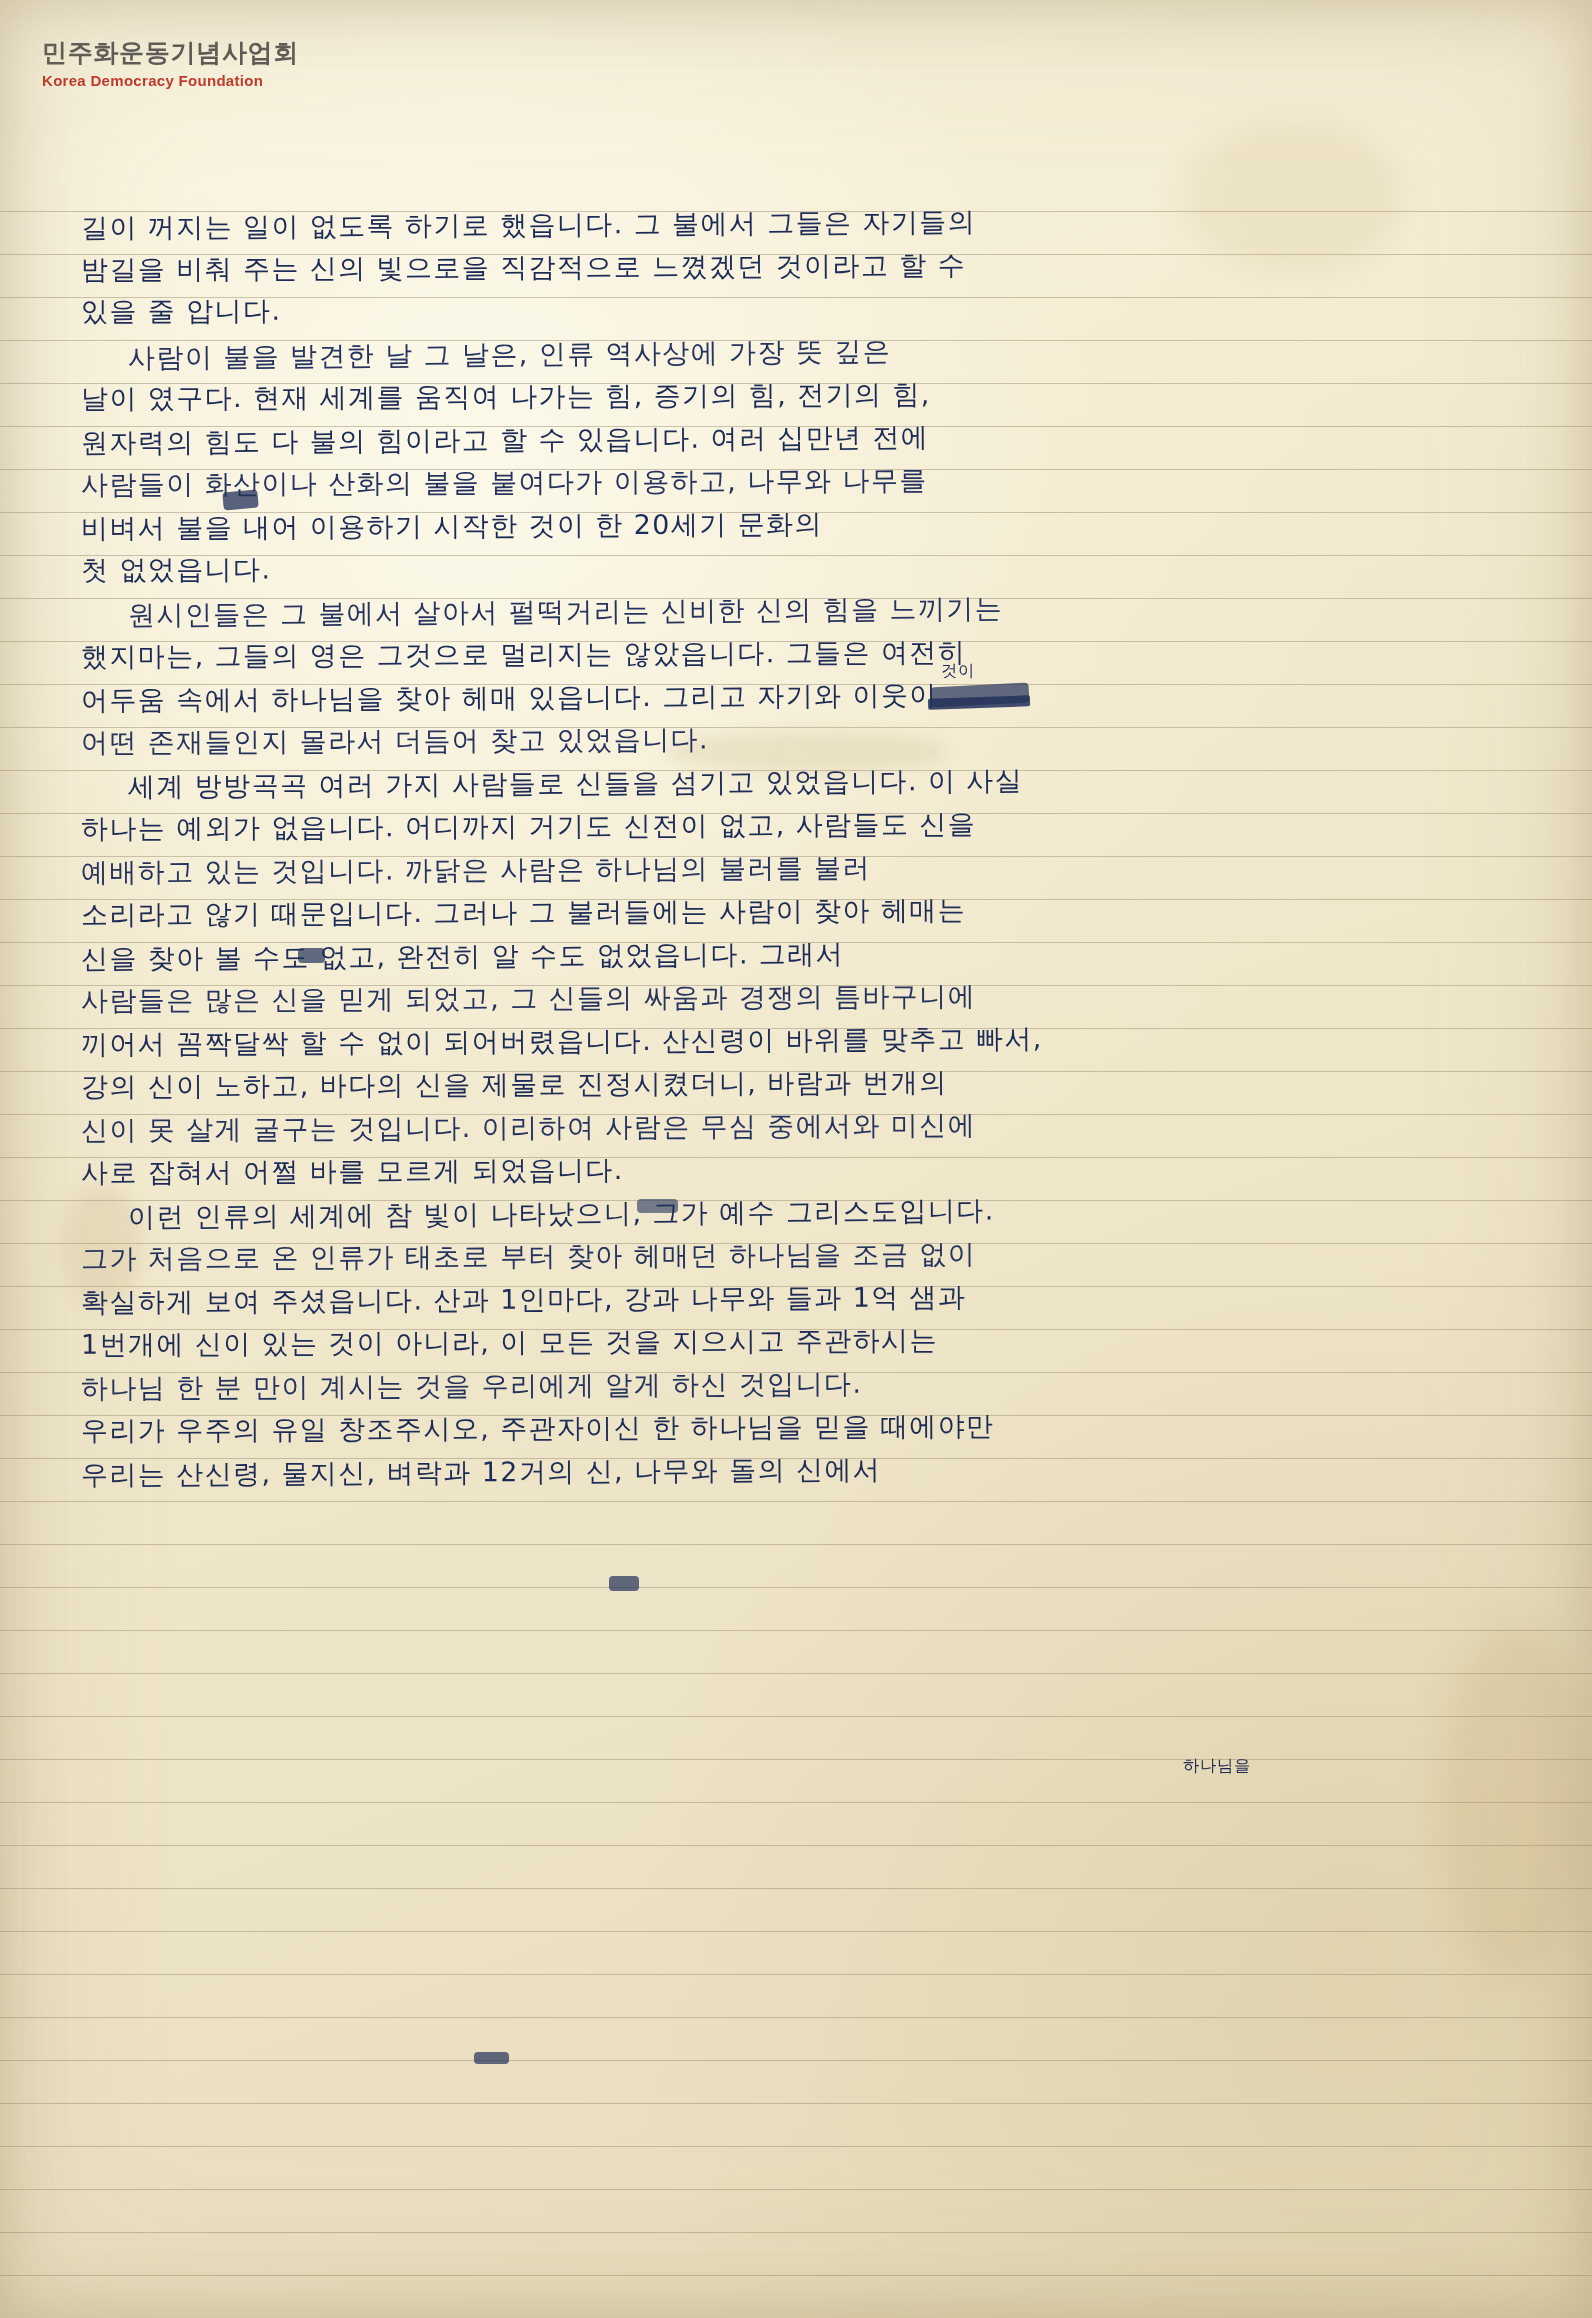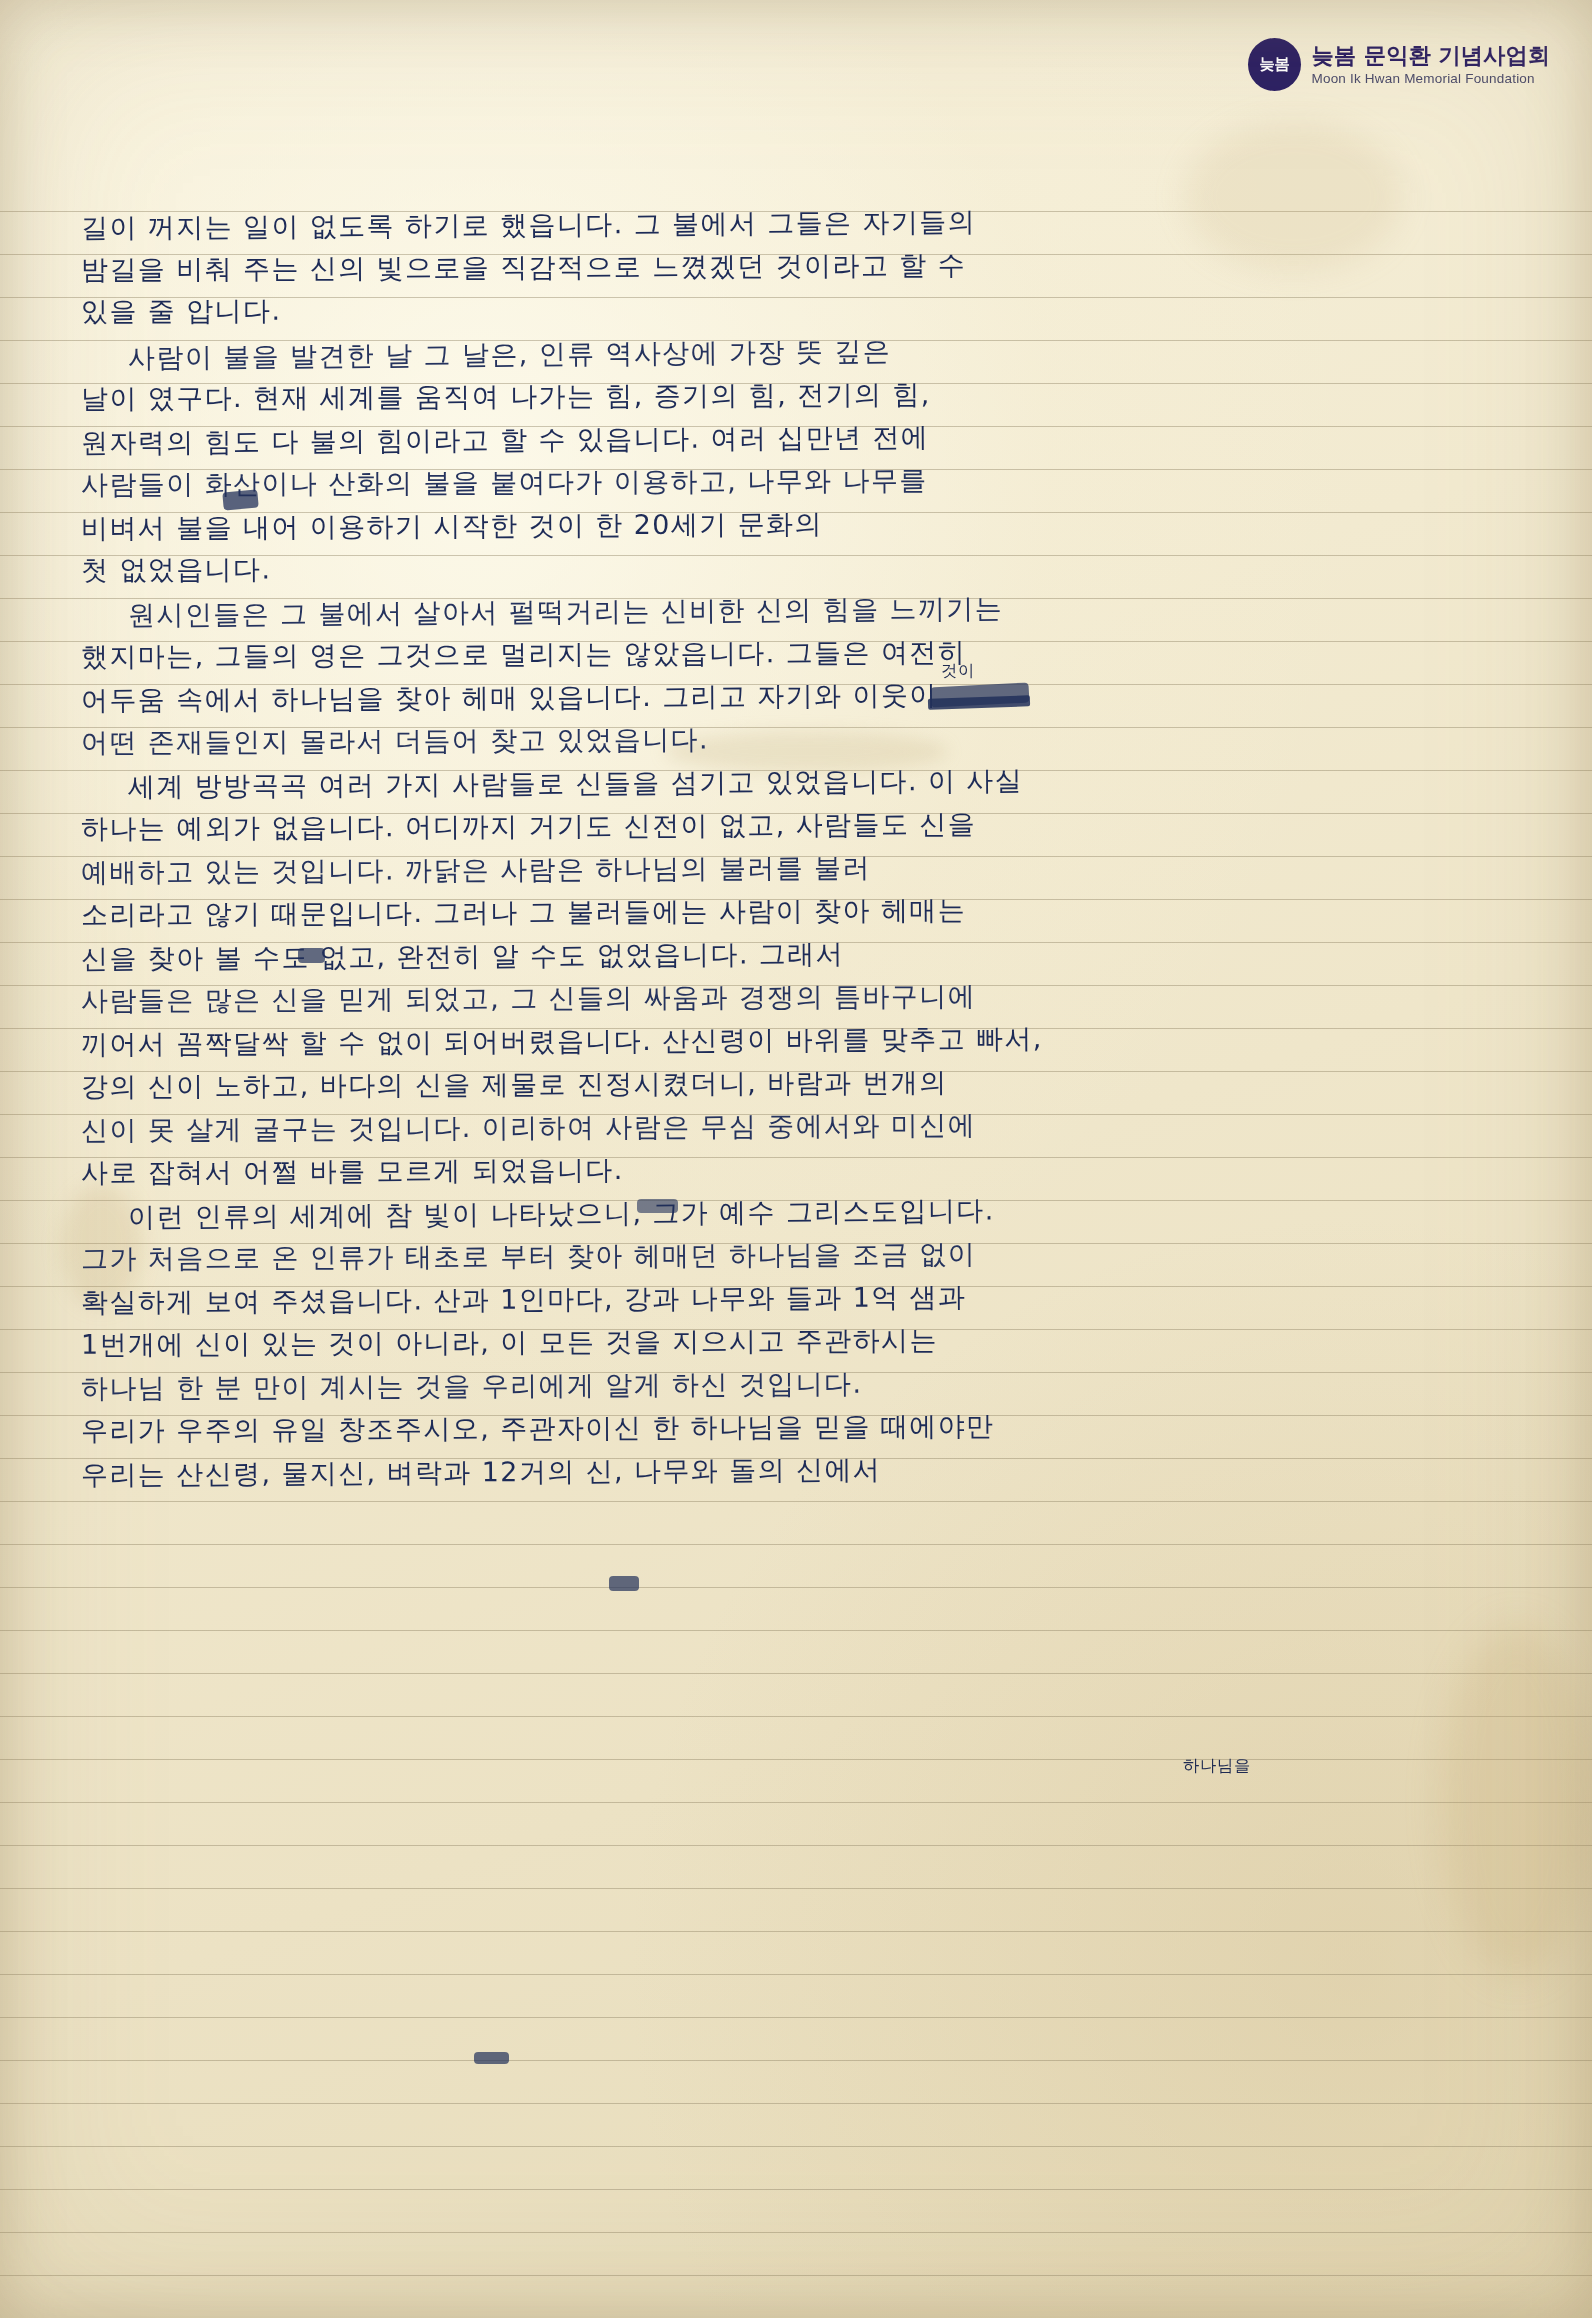--- a/index.html
+++ b/index.html
@@ -169,28 +169,25 @@
 
 <div class="page">
   <div class="paper-tint"></div>
   <div class="rules"></div>
 
   <div class="stain" style="left:61px;top:1185px;width:81px;height:122px;background:rgba(186,158,104,0.18);filter:blur(9.5px);"></div>
   <div class="stain" style="left:1185px;top:122px;width:217px;height:149px;background:rgba(200,176,124,0.16);filter:blur(15px);"></div>
   <div class="stain" style="left:1442px;top:1625px;width:149px;height:352px;background:rgba(196,170,116,0.22);filter:blur(17.6px);"></div>
   <div class="stain" style="left:664px;top:731px;width:284px;height:41px;background:rgba(190,168,120,0.2);filter:blur(8.1px);"></div>
 
-
-  <div class="logo-right">
-    <div class="seal">늦봄</div>
-    <div class="txt">
-      <div class="ko">늦봄 문익환 기념사업회</div>
-      <div class="en">Moon Ik Hwan Memorial Foundation</div>
-    </div>
+  <div class="logo-left">
+    <div class="ko">민주화운동기념사업회</div>
+    <div class="en">Korea Democracy Foundation</div>
   </div>
+
 
   <div class="hw">
     <div class="line ind-0" style="transform:rotate(-0.4deg)">
         <span class="t ink-a">길이 꺼지는 일이 없도록 하기로 했읍니다. 그 불에서 그들은  자기들의</span>
       </div>
     <div class="line ind-0" style="transform:rotate(-0.3deg)">
         <span class="t ink-a">밤길을 비춰 주는  신의 빛으로을  직감적으로 느꼈겠던 것이라고  할 수</span>
       </div>
     <div class="line ind-0" style="transform:rotate(-0.2deg)">
         <span class="t ink-a">있을 줄 압니다.</span>

